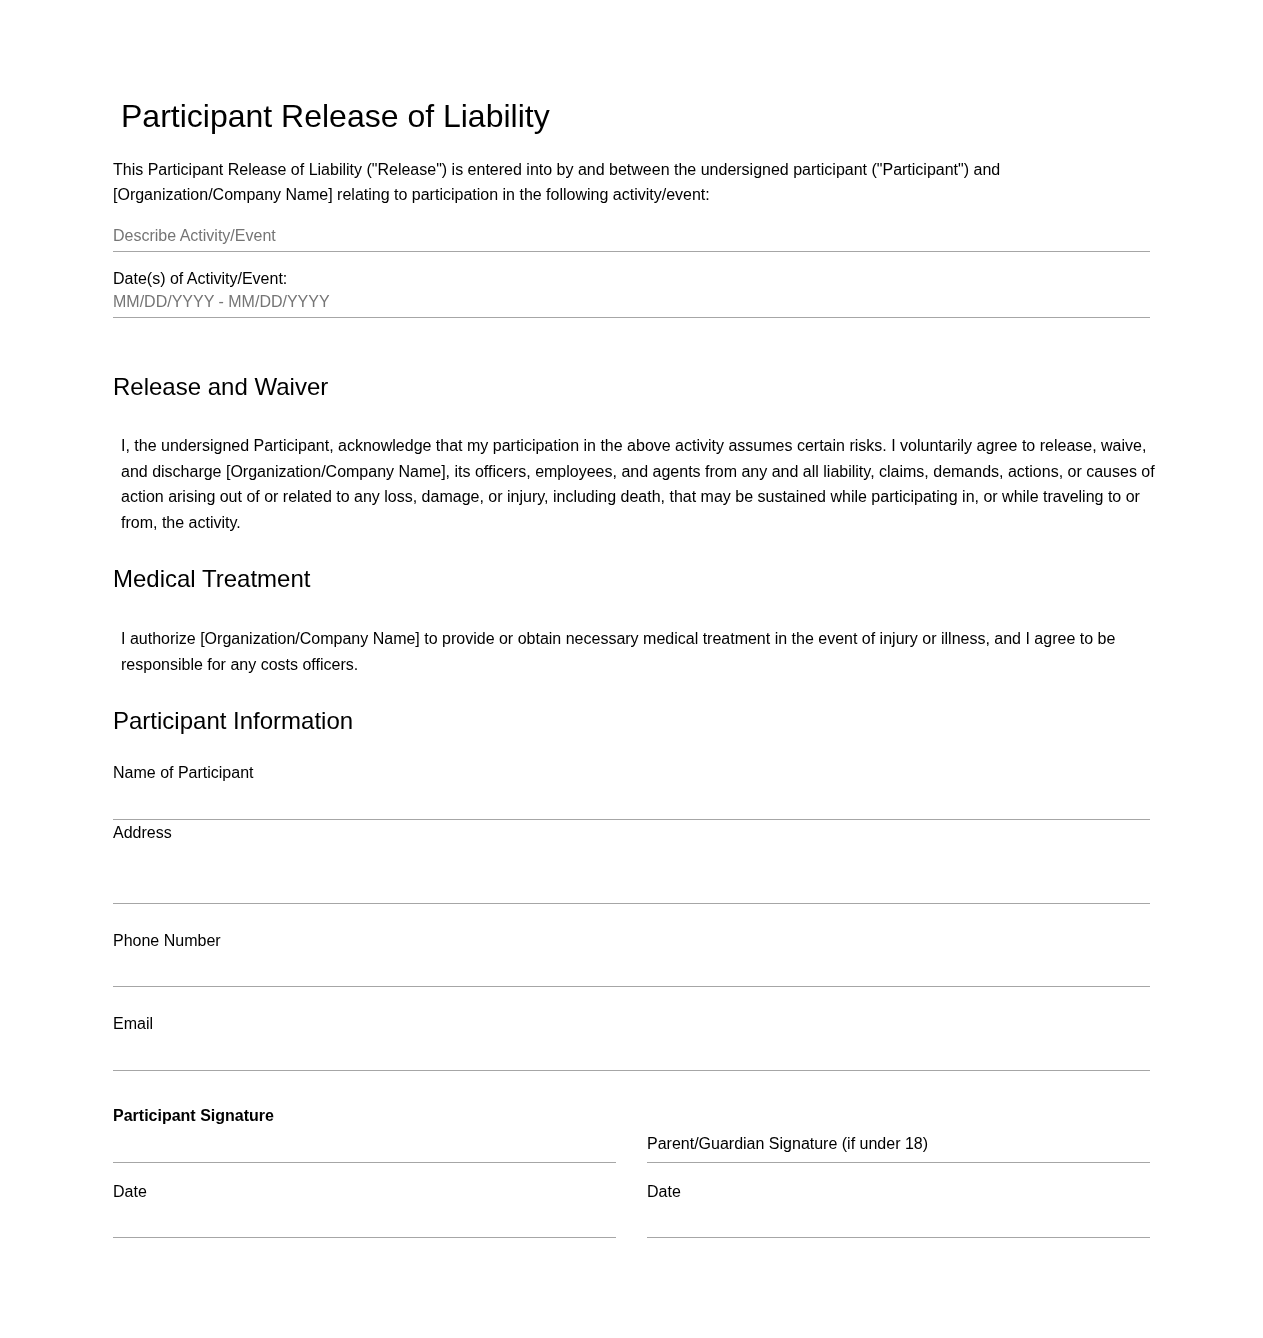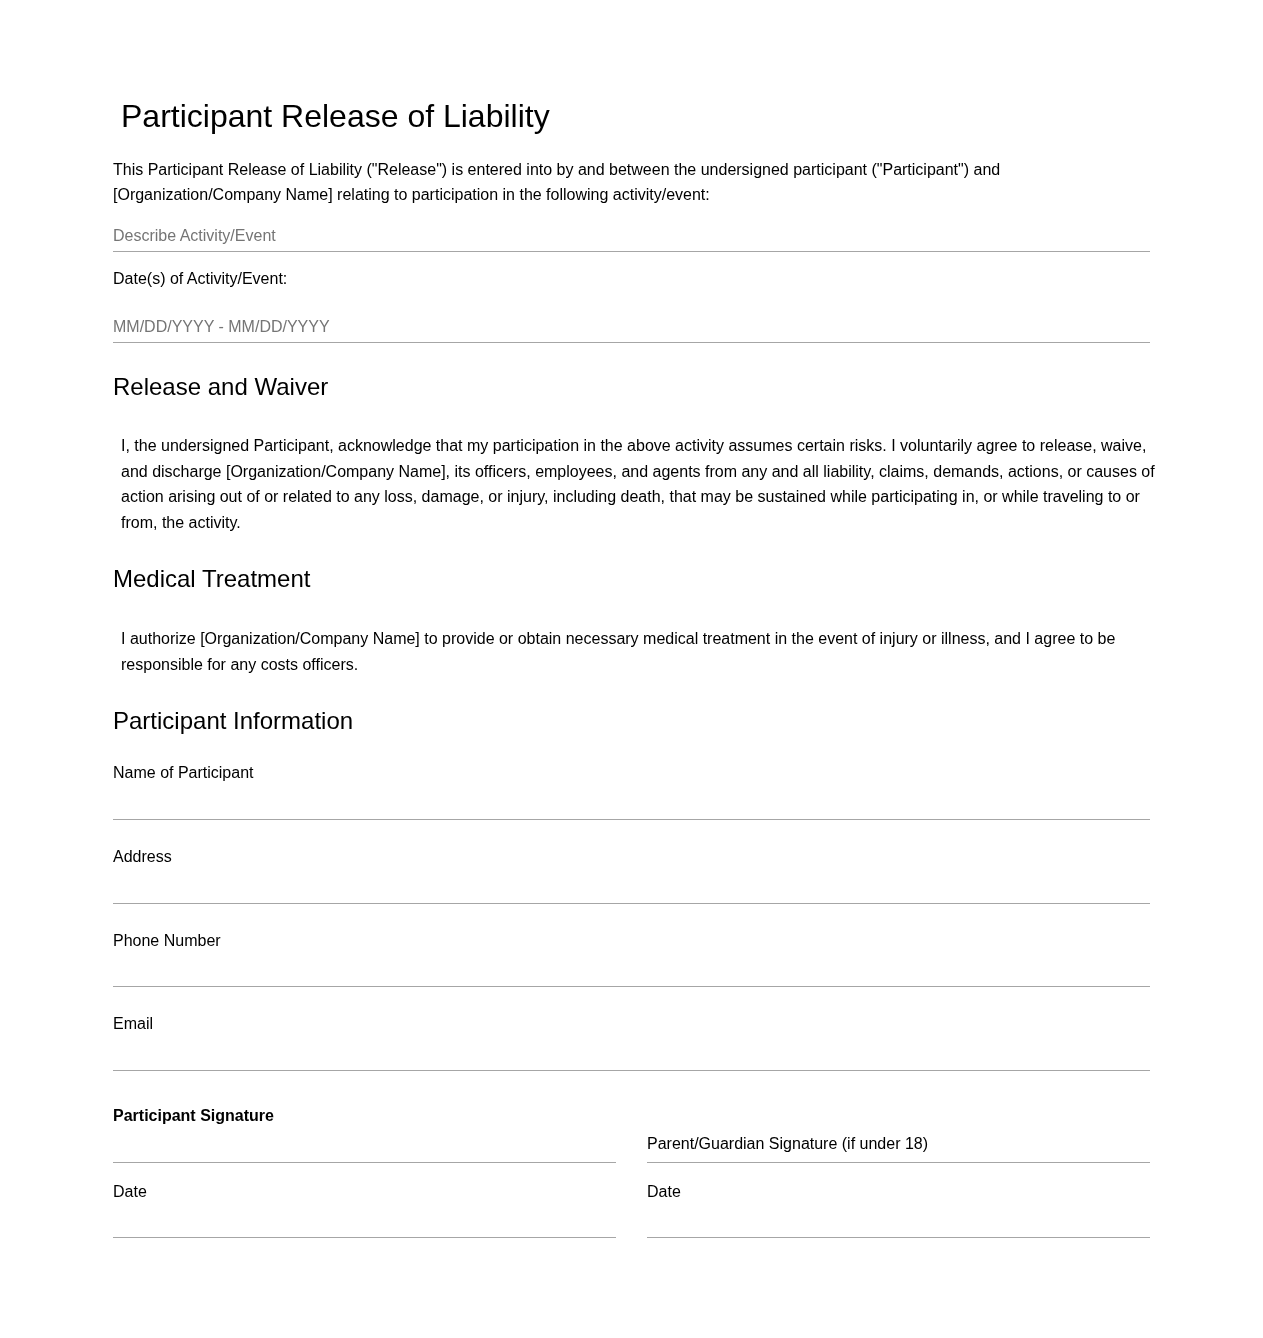--- a/index.html
+++ b/index.html
@@ -46,34 +46,34 @@
 <div class="page">
 
   <h1>Participant Release of Liability</h1>
 
   <p class="intro">This Participant Release of Liability ("Release") is entered into by and between the undersigned participant ("Participant") and [Organization/Company Name] relating to participation in the following activity/event:</p>
 
   <input class="line-input" style="top: 221px;" type="text" placeholder="Describe Activity/Event">
 
   <p class="label" style="top:269px;">Date(s) of Activity/Event:</p>
 
-  <input class="line-input" style="top: 312px;" type="text" placeholder="MM/DD/YYYY - MM/DD/YYYY">
+  <input class="line-input" style="top: 287px;" type="text" placeholder="MM/DD/YYYY - MM/DD/YYYY">
 
   <h2 style="top:372px;">Release and Waiver</h2>
   <p class="para" style="top:425px;">I, the undersigned Participant, acknowledge that my participation in the above activity assumes certain risks. I voluntarily agree to release, waive, and discharge [Organization/Company Name], its officers, employees, and agents from any and all liability, claims, demands, actions, or causes of action arising out of or related to any loss, damage, or injury, including death, that may be sustained while participating in, or while traveling to or from, the activity.</p>
 
   <h2 style="top:564px;">Medical Treatment</h2>
   <p class="para" style="top:618px;">I authorize [Organization/Company Name] to provide or obtain necessary medical treatment in the event of injury or illness, and I agree to be responsible for any costs officers.</p>
 
   <h2 style="top:706px;">Participant Information</h2>
 
   <p class="label" style="top:763px;">Name of Participant</p>
   <input class="line-input" style="top: 789px;" type="text">
 
-  <p class="label" style="top:847px;">Address</p>
+  <p class="label" style="top:823px;">Address</p>
   <input class="line-input" style="top: 873px;" type="text">
 
   <p class="label" style="top:931px;">Phone Number</p>
   <input class="line-input" style="top: 956px;" type="text">
 
   <p class="label" style="top:1014px;">Email</p>
   <input class="line-input" style="top: 1040px;" type="text">
 
   <p class="label" style="top:1106px;font-weight:bold;">Participant Signature</p>
   <input class="line-input half-input" style="top: 1132px;" type="text">

